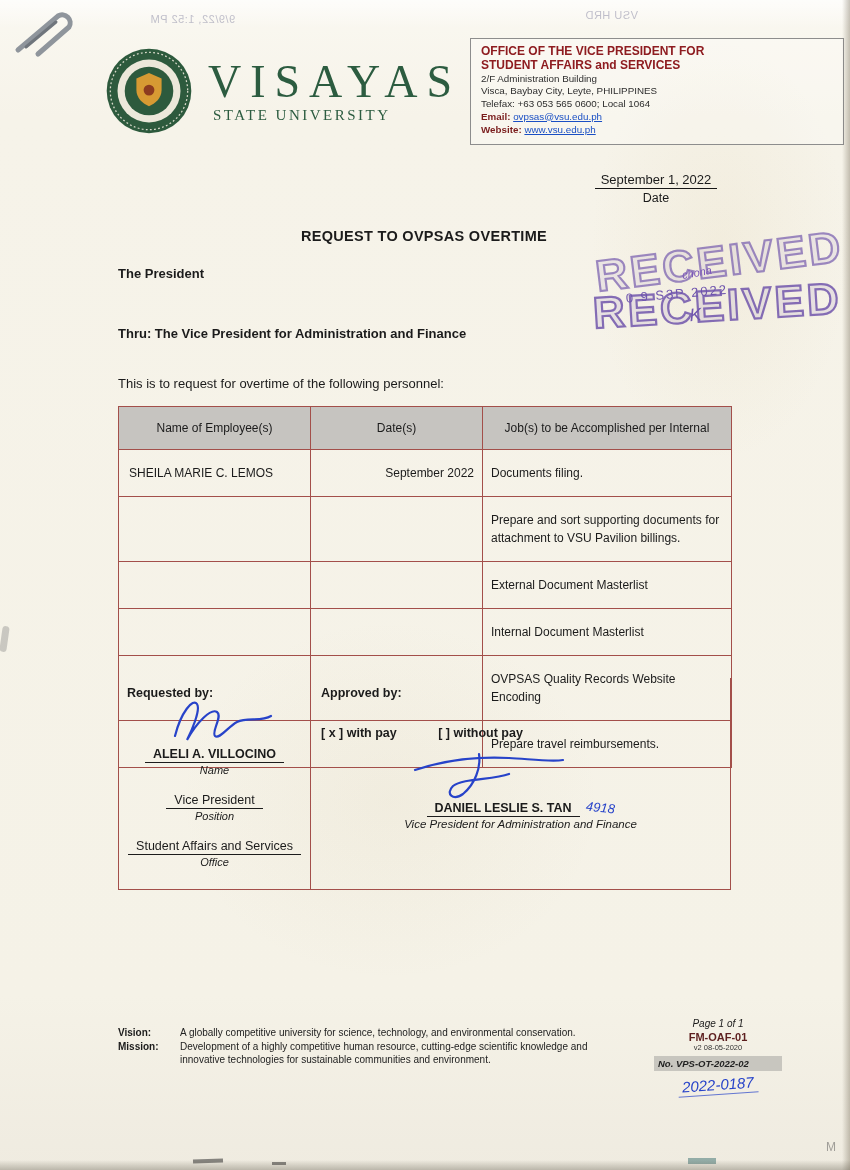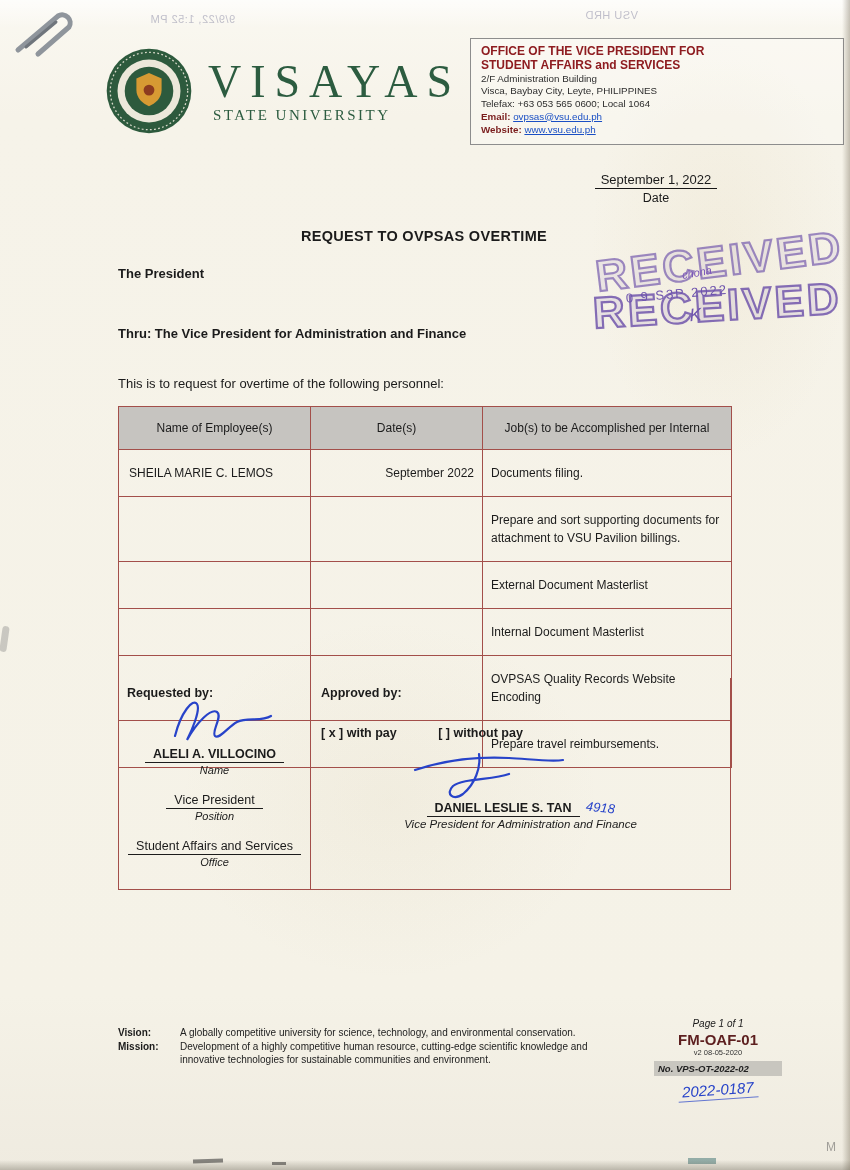--- a/index.html
+++ b/index.html
@@ -109,21 +109,21 @@
   .annotation { color:#2743c9; font-size:13px; font-weight:normal; font-style:italic;
     margin-left:6px; display:inline-block; transform:rotate(6deg); }
 
   
   .footer-left { position:absolute; left:118px; top:1026px; width:500px; font-size:10px; }
   .f-row { display:flex; line-height:1.35; }
   .f-label { width:62px; font-weight:bold; flex:none; }
   .f-text { width:438px; color:#222; }
   .footer-right { position:absolute; left:654px; top:1018px; width:128px; text-align:center; }
   .f-page { font-style:italic; font-size:10px; }
-  .f-code { font-weight:bold; font-size:15px; color:#5d1f1f; margin-top:2px; }
+  .f-code { font-weight:bold; font-size:11px; color:#5d1f1f; margin-top:2px; }
   .f-ver { font-size:7.5px; color:#333; }
   .f-bar { margin-top:4px; background:#c8c6bf; font-size:9.5px; font-style:italic;
     padding:2px 4px; text-align:left; font-weight:bold; color:#222; }
   .f-hand { margin-top:5px; color:#2743c9; font-style:italic; font-size:15px;
     transform:rotate(-4deg); display:inline-block; border-bottom:1px solid rgba(39,67,201,.7);
     padding:0 4px 1px; }
 </style>
 </head>
 <body>
 

